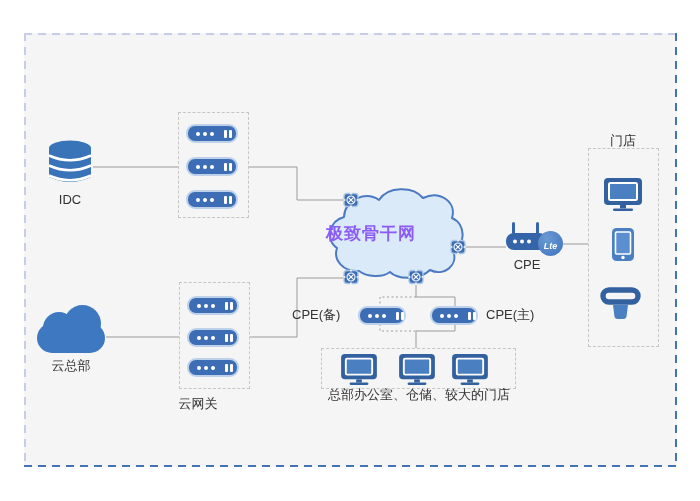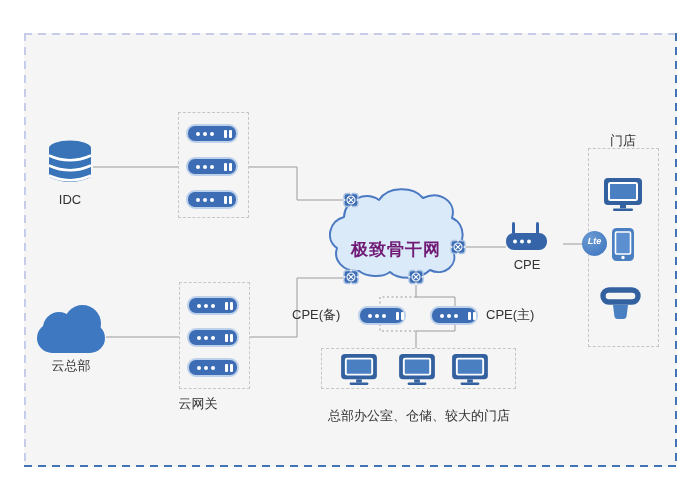--- a/index.html
+++ b/index.html
@@ -31,27 +31,27 @@
   .server .bars{display:flex;gap:2px;margin-left:7px;}
   .server .bar{width:3px;height:8px;background:#fff;border-radius:1px;}
 
   
   .cloud-solid{position:absolute;z-index:2;}
   .cloud-solid i{position:absolute;background:#3d78c0;display:block;}
   .cloud-solid .pill{left:0;top:18px;width:68px;height:30px;border-radius:15px;}
   .cloud-solid .c1{left:6px;top:7px;width:32px;height:32px;border-radius:50%;}
   .cloud-solid .c2{left:27px;top:0;width:37px;height:37px;border-radius:50%;}
 
-  .backbone-label{position:absolute;z-index:4;color:#701a75;font-weight:bold;font-size:17px;
-                  text-align:center;letter-spacing:1px;white-space:nowrap;margin-top:16px;}
+  .backbone-label{position:absolute;z-index:4;color:#8b5cf6;font-weight:bold;font-size:17px;
+                  text-align:left;letter-spacing:1px;white-space:nowrap;}
 
   
   .lte{position:absolute;z-index:3;width:25px;height:25px;border-radius:50%;
        background:radial-gradient(circle at 35% 30%,#6b9ad2,#4a7ec4 70%);
-       display:flex;align-items:center;justify-content:center;margin-left:44px;}
+       display:flex;align-items:flex-end;justify-content:center;}
   .lte span{color:#fff;font-size:9px;font-style:italic;font-weight:bold;line-height:10px;margin-bottom:5px;}
 </style>
 </head>
 <body>
 
 <div class="screen">
 
   <div class="panel"></div>
   <div class="edge edge-top"></div>
   <div class="edge edge-left"></div>
@@ -252,15 +252,15 @@
     <rect x="6" y="6" width="28" height="17" rx="1.5" fill="#4a80c2" stroke="#fff" stroke-width="2"></rect>
     <rect x="17" y="28" width="6" height="3.4" fill="#33619f"></rect>
     <rect x="10" y="31.4" width="20" height="2.6" rx="1.2" fill="#33619f"></rect>
   </svg>
   <svg class="icon" style="left:451px;top:353px;" width="38" height="32" viewBox="0 0 40 34">
     <rect x="1" y="1" width="38" height="27" rx="4" fill="#33619f"></rect>
     <rect x="6" y="6" width="28" height="17" rx="1.5" fill="#4a80c2" stroke="#fff" stroke-width="2"></rect>
     <rect x="17" y="28" width="6" height="3.4" fill="#33619f"></rect>
     <rect x="10" y="31.4" width="20" height="2.6" rx="1.2" fill="#33619f"></rect>
   </svg>
-  <div class="lbl" style="left:316px;top:408px;width:206px;">总部办公室、仓储、较大的门店</div>
+  <div class="lbl" style="left:316px;top:387px;width:206px;">总部办公室、仓储、较大的门店</div>
 
 </div>
 
 </body></html>

